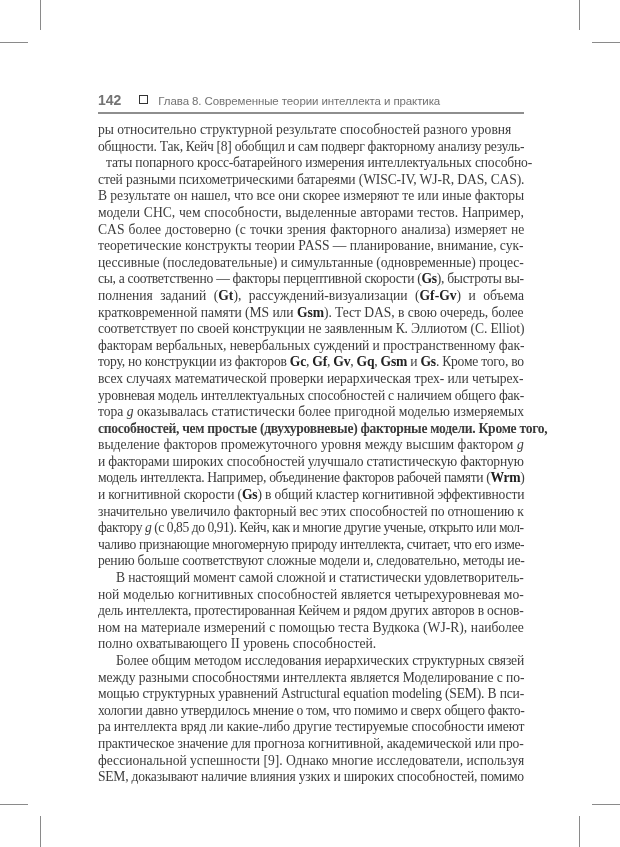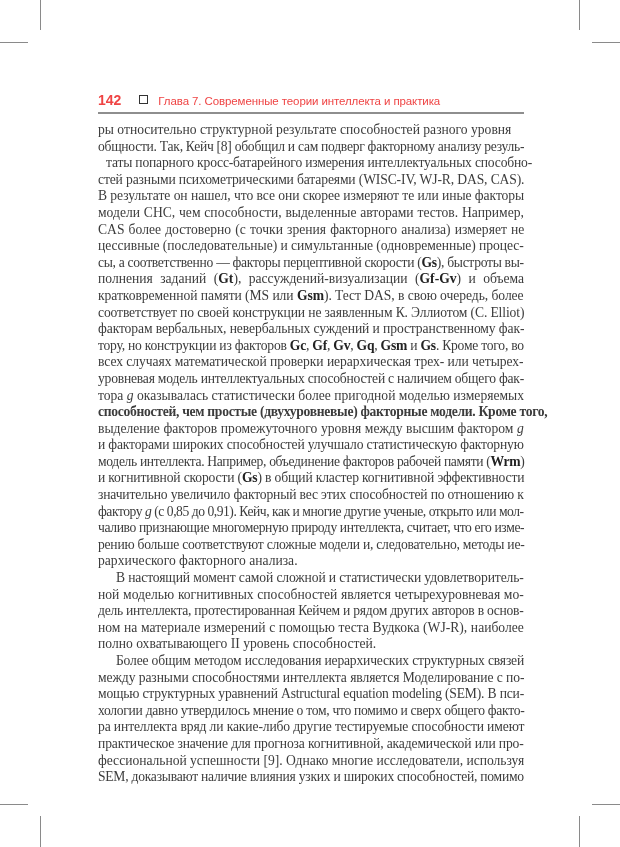--- a/index.html
+++ b/index.html
@@ -9,21 +9,21 @@
     color: #3a3a3a;
   }
   .crop { position: absolute; background: #8a8a8a; }
   .crop.v { width: 1px; }
   .crop.h { height: 1px; }
 
   .header {
     position: absolute; left: 98px; top: 92px; width: 425px; height: 20px;
     display: flex; align-items: baseline;
     font-family: "Liberation Sans", "DejaVu Sans", sans-serif;
-    color: #ef4444;
+    color: #737373;
   }
   .page-num { font-weight: bold; font-size: 14px; font-family: "Liberation Sans", sans-serif; }
   .box-icon {
     display: inline-block; width: 7px; height: 7px; border: 1px solid #333;
     margin-left: 18px; margin-right: 10px; position: relative; top: -1px;
   }
   .running-title { font-size: 11.5px; letter-spacing: -0.1px; }
   .rule {
     position: absolute; left: 98px; top: 112px; width: 426px; height: 2px; background: #8e8e8e;
   }
@@ -50,53 +50,53 @@
 <div class="crop v" style="left:579px; top:0; height:30px;"></div>
 <div class="crop h" style="left:592px; top:42px; width:28px;"></div>
 <div class="crop h" style="left:0; top:804px; width:28px;"></div>
 <div class="crop v" style="left:40px; top:816px; height:31px;"></div>
 <div class="crop h" style="left:592px; top:804px; width:28px;"></div>
 <div class="crop v" style="left:579px; top:816px; height:31px;"></div>
 
 <div class="header">
   <span class="page-num">142</span>
   <span class="box-icon"></span>
-  <span class="running-title">Глава 7. Современные теории интеллекта и практика</span>
+  <span class="running-title">Глава 8. Современные теории интеллекта и практика</span>
 </div>
 <div class="rule"></div>
 
 <div class="body-text" id="body-text">
     <div>
       <span class="line" style="display: block; text-align: left; text-align-last: left;"><span>ры относительно структурной результате способностей разного уровня</span></span>
       <span class="line" style="display: block; letter-spacing: -0.277778px; text-align: left; text-align-last: left;"><span>общности. Так, Кейч [8] обобщил и сам подверг факторному анализу резуль-</span></span>
       <span class="line" style="display: block; letter-spacing: -0.188406px; text-align: left; text-align-last: left; margin-left: 8px;"><span>таты попарного кросс-батарейного измерения интеллектуальных способно-</span></span>
       <span class="line" style="display: block; letter-spacing: -0.134328px; text-align: left; text-align-last: left;"><span>стей разными психометрическими батареями (WISC-IV, WJ-R, DAS, CAS).</span></span>
       <span class="line" style="display: block; letter-spacing: -0.0571429px; text-align: left; text-align-last: left;"><span>В результате он нашел, что все они скорее измеряют те или иные факторы</span></span>
       <span class="line" style="display: block; word-spacing: 0.428571px; text-align: left; text-align-last: left;"><span>модели СНС, чем способности, выделенные авторами тестов. Например,</span></span>
       <span class="line" style="display: block; word-spacing: 0.777778px; text-align: left; text-align-last: left;"><span>CAS более достоверно (с точки зрения факторного анализа) измеряет не</span></span>
+      <span class="line" style="display: block; letter-spacing: -0.0298507px; text-align: left; text-align-last: left;"><span>теоретические конструкты теории PASS — планирование, внимание, сук-</span></span>
       <span class="line" style="display: block; letter-spacing: -0.0447761px; text-align: right; text-align-last: left;"><span>цессивные (последовательные) и симультанные (одновременные) процес-</span></span>
       <span class="line" style="display: block; letter-spacing: -0.295775px; text-align: left; text-align-last: left;"><span>сы, а соответственно — факторы перцептивной скорости (</span><span class="b">Gs</span><span>), быстроты вы-</span></span>
       <span class="line" style="display: block; word-spacing: 4px; text-align: left; text-align-last: left;"><span>полнения заданий (</span><span class="b">Gt</span><span>), рассуждений-визуализации (</span><span class="b">Gf-Gv</span><span>) и объема</span></span>
       <span class="line" style="display: block; letter-spacing: -0.0588235px; text-align: left; text-align-last: left;"><span>кратковременной памяти (MS или </span><span class="b">Gsm</span><span>). Тест DAS, в свою очередь, более</span></span>
       <span class="line" style="display: block; letter-spacing: -0.125px; text-align: left; text-align-last: left;"><span>соответствует по своей конструкции не заявленным К. Эллиотом (C. Elliot)</span></span>
       <span class="line" style="display: block; letter-spacing: -0.104478px; text-align: left; text-align-last: left;"><span>факторам вербальных, невербальных суждений и пространственному фак-</span></span>
       <span class="line" style="display: block; letter-spacing: -0.232877px; text-align: left; text-align-last: left;"><span>тору, но конструкции из факторов </span><span class="b">Gc</span><span>, </span><span class="b">Gf</span><span>, </span><span class="b">Gv</span><span>, </span><span class="b">Gq</span><span>, </span><span class="b">Gsm</span><span> и </span><span class="b">Gs</span><span>. Кроме того, во</span></span>
       <span class="line" style="display: block; letter-spacing: -0.057971px; text-align: left; text-align-last: left;"><span>всех случаях математической проверки иерархическая трех- или четырех-</span></span>
       <span class="line" style="display: block; letter-spacing: -0.217391px; text-align: left; text-align-last: left;"><span>уровневая модель интеллектуальных способностей с наличием общего фак-</span></span>
       <span class="line" style="display: block; text-align: left; text-align-last: left;"><span>тора </span><span class="i">g</span><span> оказывалась статистически более пригодной моделью измеряемых</span></span>
       <span class="line" style="display: block; letter-spacing: -0.295775px; text-align: left; text-align-last: left; font-weight: bold;"><span>способностей, чем простые (двухуровневые) факторные модели. Кроме того,</span></span>
       <span class="line" style="display: block; word-spacing: 0.142857px; text-align: left; text-align-last: left;"><span>выделение факторов промежуточного уровня между высшим фактором </span><span class="i">g</span></span>
       <span class="line" style="display: block; letter-spacing: -0.166667px; text-align: left; text-align-last: left;"><span>и факторами широких способностей улучшало статистическую факторную</span></span>
       <span class="line" style="display: block; letter-spacing: -0.342857px; text-align: left; text-align-last: left;"><span>модель интеллекта. Например, объединение факторов рабочей памяти (</span><span class="b">Wrm</span><span>)</span></span>
       <span class="line" style="display: block; letter-spacing: -0.15942px; text-align: left; text-align-last: left;"><span>и когнитивной скорости (</span><span class="b">Gs</span><span>) в общий кластер когнитивной эффективности</span></span>
       <span class="line" style="display: block; letter-spacing: -0.161765px; text-align: left; text-align-last: left;"><span>значительно увеличило факторный вес этих способностей по отношению к</span></span>
       <span class="line" style="display: block; letter-spacing: -0.461538px; text-align: left; text-align-last: left;"><span>фактору </span><span class="i">g</span><span> (с 0,85 до 0,91). Кейч, как и многие другие ученые, открыто или мол-</span></span>
       <span class="line" style="display: block; letter-spacing: -0.375px; text-align: left; text-align-last: left;"><span>чаливо признающие многомерную природу интеллекта, считает, что его изме-</span></span>
       <span class="line" style="display: block; letter-spacing: -0.242857px; text-align: left; text-align-last: left;"><span>рению больше соответствуют сложные модели и, следовательно, методы ие-</span></span>
-      <span class="line last" style="display: block; text-align: left; text-align-last: left;"><span>рархического факторного анализа.</span></span>
     </div>
     <div>
       <span class="line indent" style="display: block; letter-spacing: -0.123077px; text-align: left; text-align-last: left;"><span>В настоящий момент самой сложной и статистически удовлетворитель-</span></span>
       <span class="line" style="display: block; word-spacing: 0.333333px; text-align: left; text-align-last: left;"><span>ной моделью когнитивных способностей является четырехуровневая мо-</span></span>
       <span class="line" style="display: block; letter-spacing: -0.263889px; text-align: left; text-align-last: left;"><span>дель интеллекта, протестированная Кейчем и рядом других авторов в основ-</span></span>
       <span class="line" style="display: block; word-spacing: 0.222222px; text-align: left; text-align-last: left;"><span>ном на материале измерений с помощью теста Вудкока (WJ-R), наиболее</span></span>
       <span class="line last" style="display: block; text-align: left; text-align-last: left;"><span>полно охватывающего II уровень способностей.</span></span>
     </div>
     <div>
       <span class="line indent" style="display: block; letter-spacing: -0.184615px; text-align: left; text-align-last: left;"><span>Более общим методом исследования иерархических структурных связей</span></span>

